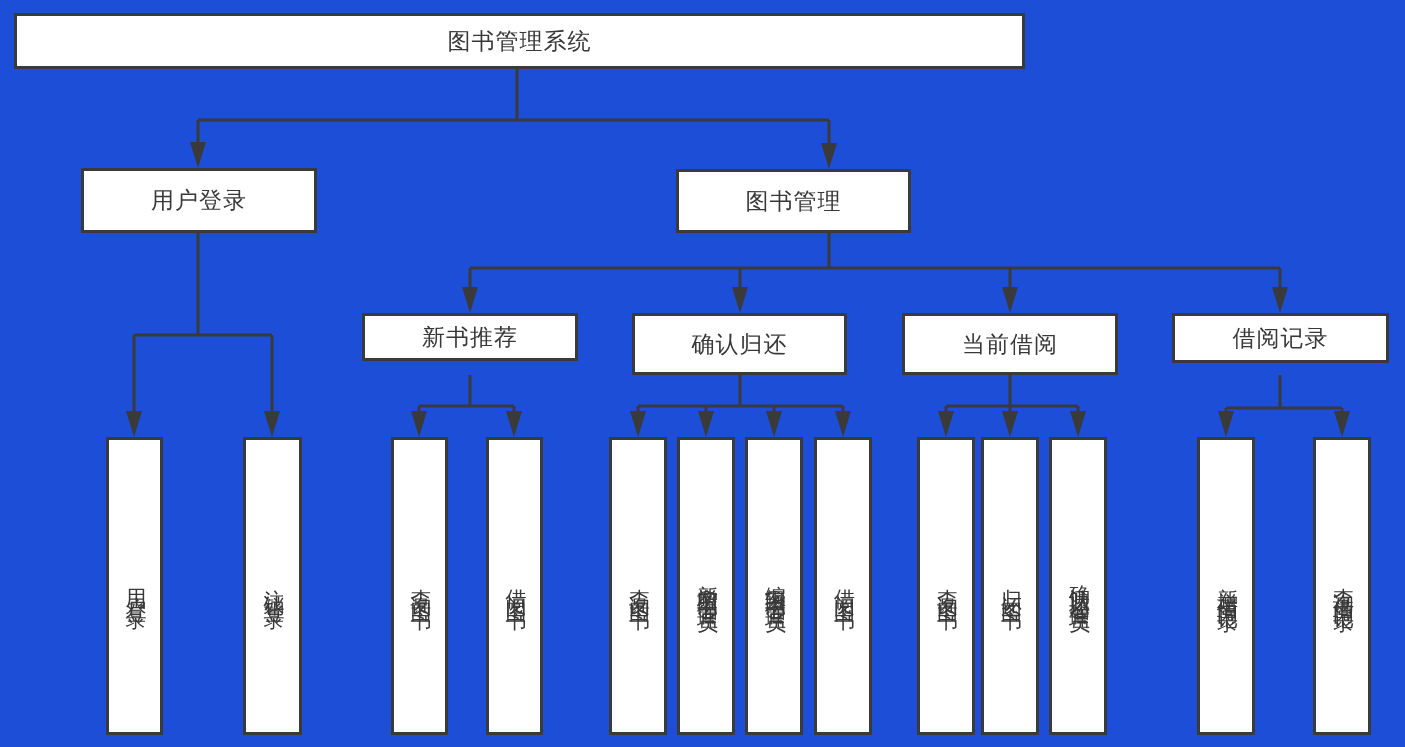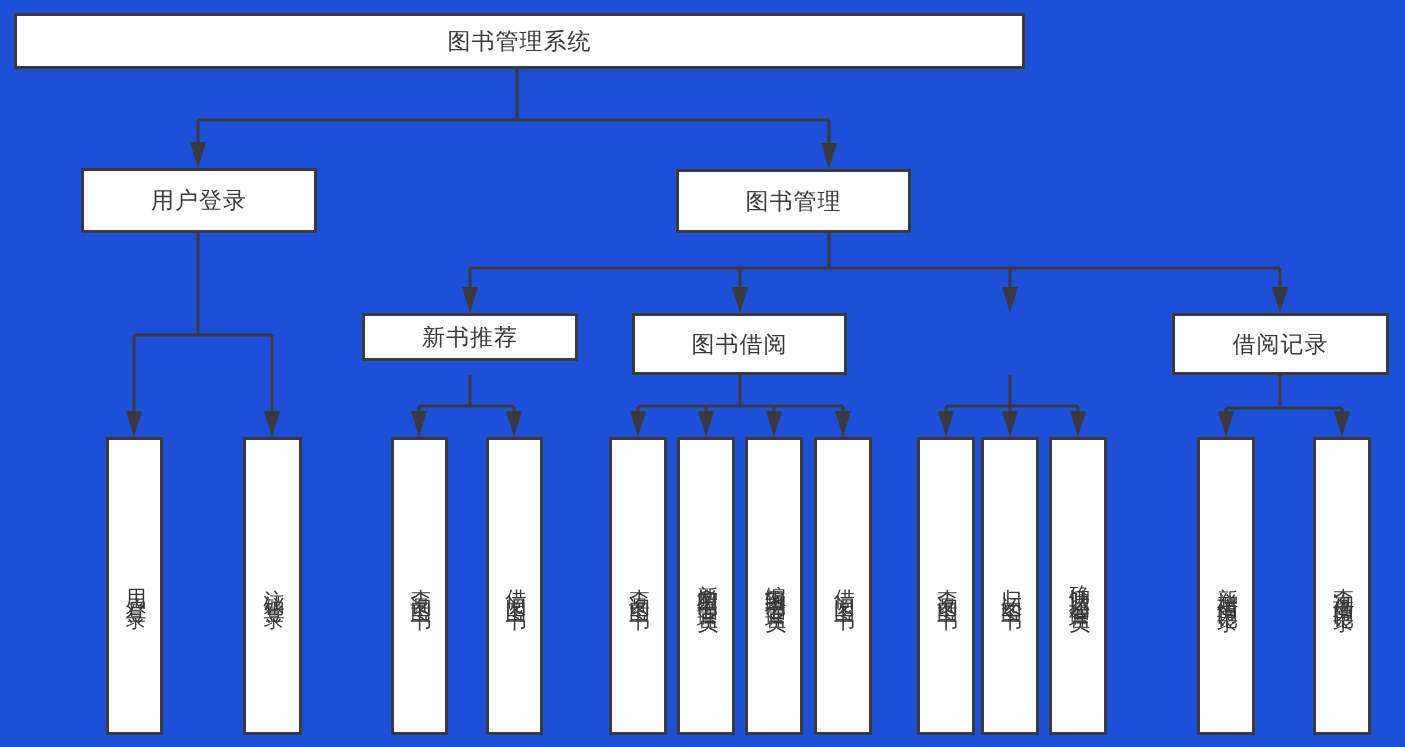--- a/index.html
+++ b/index.html
@@ -45,21 +45,21 @@
   }
   
   #n-root   { left: 14px;  top: 13px;  width: 1011px; height: 56px; }
   
   #n-l2-0   { left: 81px;  top: 168px; width: 236px; height: 65px; }
   #n-l2-1   { left: 676px; top: 169px; width: 235px; height: 64px; }
   
   #n-l3-0   { left: 362px;  top: 313px; width: 216px; height: 48px; }
   #n-l3-1   { left: 632px;  top: 313px; width: 215px; height: 62px; }
   #n-l3-2   { left: 902px;  top: 313px; width: 216px; height: 62px; }
-  #n-l3-3   { left: 1172px; top: 313px; width: 217px; height: 62px; }
+  #n-l3-3   { left: 1172px; top: 313px; width: 217px; height: 50px; }
   
   .leaf { top: 437px; height: 298px; width: 57px; }
   #n-leaf-0  { left: 106px; }
   #n-leaf-1  { left: 243px; width: 59px; }
   #n-leaf-2  { left: 391px; }
   #n-leaf-3  { left: 486px; }
   #n-leaf-4  { left: 609px;  width: 58px; }
   #n-leaf-5  { left: 677px;  width: 58px; letter-spacing: 4px; }
   #n-leaf-6  { left: 745px;  width: 58px; letter-spacing: 4px; }
   #n-leaf-7  { left: 814px;  width: 58px; }
@@ -117,21 +117,22 @@
       <polygon points="1334,411 1350,411 1342,437"></polygon>
     </g>
   </svg>
 
   <div id="n-root" class="box hbox">图书管理系统</div>
 
   <div id="n-l2-0" class="box hbox">用户登录</div>
   <div id="n-l2-1" class="box hbox">图书管理</div>
 
   <div id="n-l3-0" class="box hbox">新书推荐</div>
-  <div id="n-l3-1" class="box hbox">图书借阅</div>
+  <div id="n-l3-1" class="box hbox">确认归还</div>
+  <div id="n-l3-2" class="box hbox">当前借阅</div>
   <div id="n-l3-3" class="box hbox">借阅记录</div>
 
   <div id="n-leaf-0" class="box vbox leaf">用户登录</div>
   <div id="n-leaf-1" class="box vbox leaf">注销登录</div>
   <div id="n-leaf-2" class="box vbox leaf">查询图书</div>
   <div id="n-leaf-3" class="box vbox leaf">借阅图书</div>
   <div id="n-leaf-4" class="box vbox leaf">查询图书</div>
   <div id="n-leaf-5" class="box vbox leaf">新增图书（管理员）</div>
   <div id="n-leaf-6" class="box vbox leaf">编辑图书（管理员）</div>
   <div id="n-leaf-7" class="box vbox leaf">借阅图书</div>

